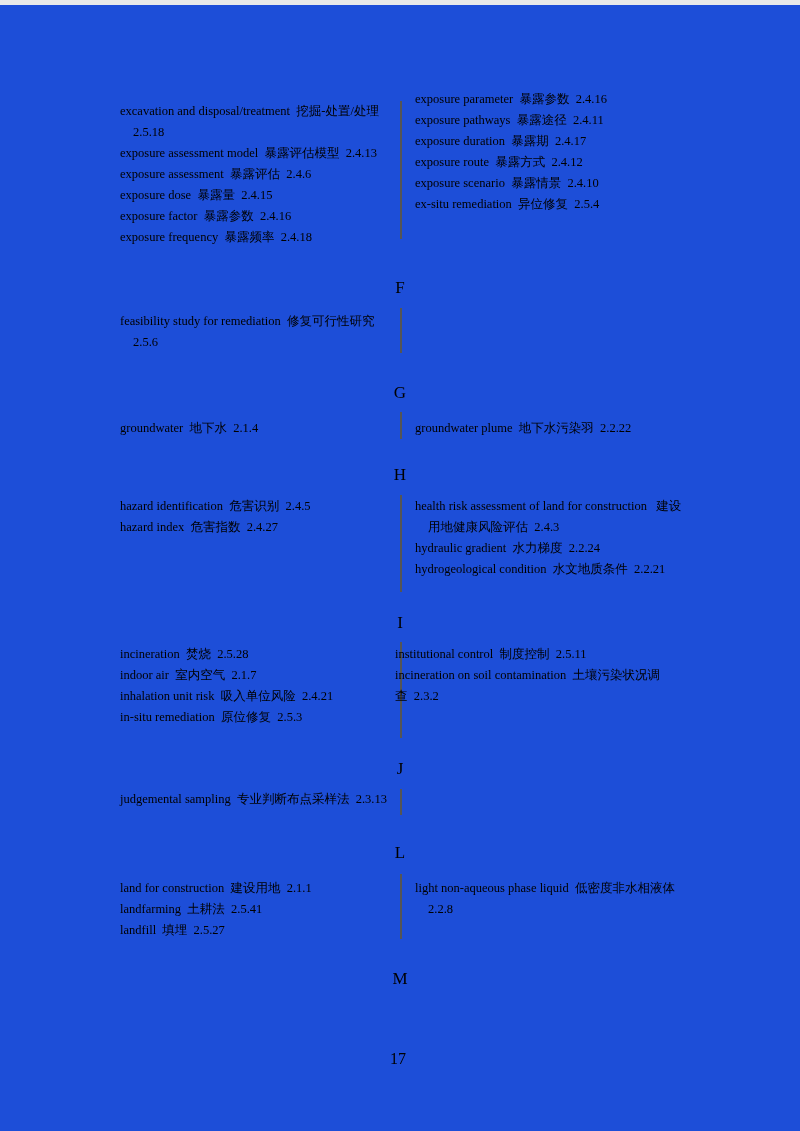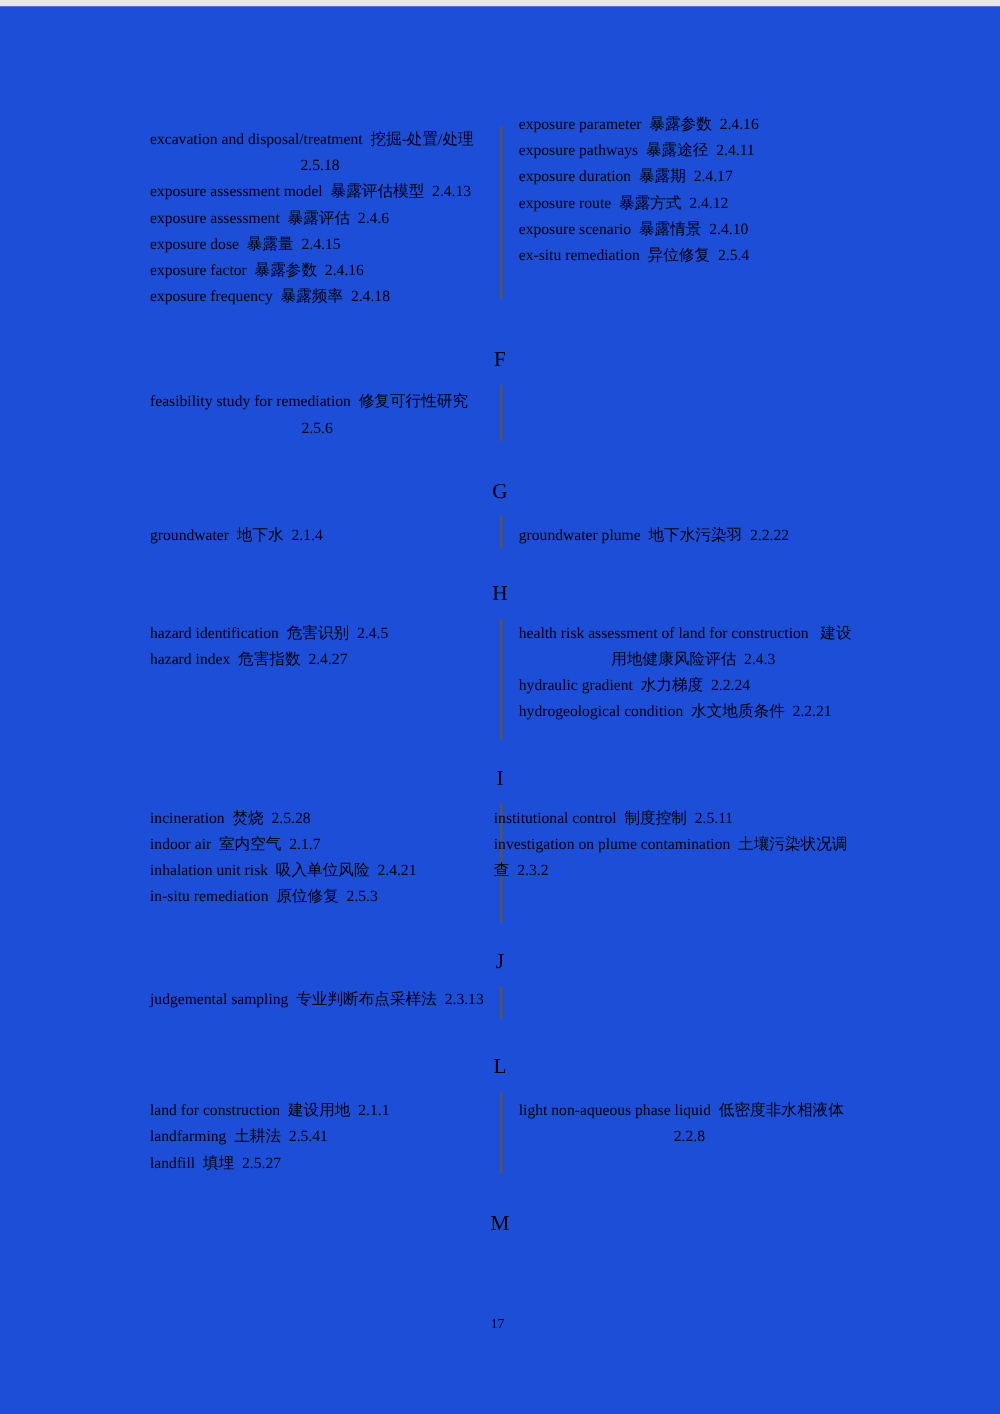--- a/index.html
+++ b/index.html
@@ -13,41 +13,41 @@
     margin: 5px auto;
     overflow: hidden;
     color: #000000;
   }
   .col {
     position: absolute;
     font-size: 12.5px;
     line-height: 21px;
   }
   .line { white-space: pre; }
-  .line.cont { padding-left: 13px; text-align: center; }
+  .line.cont { padding-left: 13px; }
   .letter {
     position: absolute;
     left: 0;
     width: 800px;
     text-align: center;
     font-size: 17px;
     line-height: 20px;
   }
   .vdiv {
     position: absolute;
     left: 400px;
     width: 1.5px;
     background: #555555;
   }
   .pagenum {
     position: absolute;
     left: 0;
     width: 796px;
     text-align: center;
-    font-size: 11px;
+    font-size: 16px;
     line-height: 16px;
   }
 </style>
 </head>
 <body>
 
 <div class="page">
 
   <div class="vdiv" style="top:96px;height:138px"></div>
   <div class="col" style="left:120px;top:96px">
@@ -100,21 +100,21 @@
   <div class="letter" style="top:608px">I</div>
   <div class="vdiv" style="top:637px;height:96px"></div>
   <div class="col" style="left:120px;top:639px">
     <div class="line">incineration  焚烧  2.5.28</div>
     <div class="line">indoor air  室内空气  2.1.7</div>
     <div class="line">inhalation unit risk  吸入单位风险  2.4.21</div>
     <div class="line">in-situ remediation  原位修复  2.5.3</div>
   </div>
   <div class="col" style="left:395px;top:639px">
     <div class="line">institutional control  制度控制  2.5.11</div>
-    <div class="line">investigation on plume contamination  土壤污染状况调</div>
+    <div class="line">incineration on soil contamination  土壤污染状况调</div>
     <div class="line">查  2.3.2</div>
   </div>
 
   <div class="letter" style="top:754px">J</div>
   <div class="vdiv" style="top:784px;height:26px"></div>
   <div class="col" style="left:120px;top:784px">
     <div class="line">judgemental sampling  专业判断布点采样法  2.3.13</div>
   </div>
 
   <div class="letter" style="top:838px">L</div>

